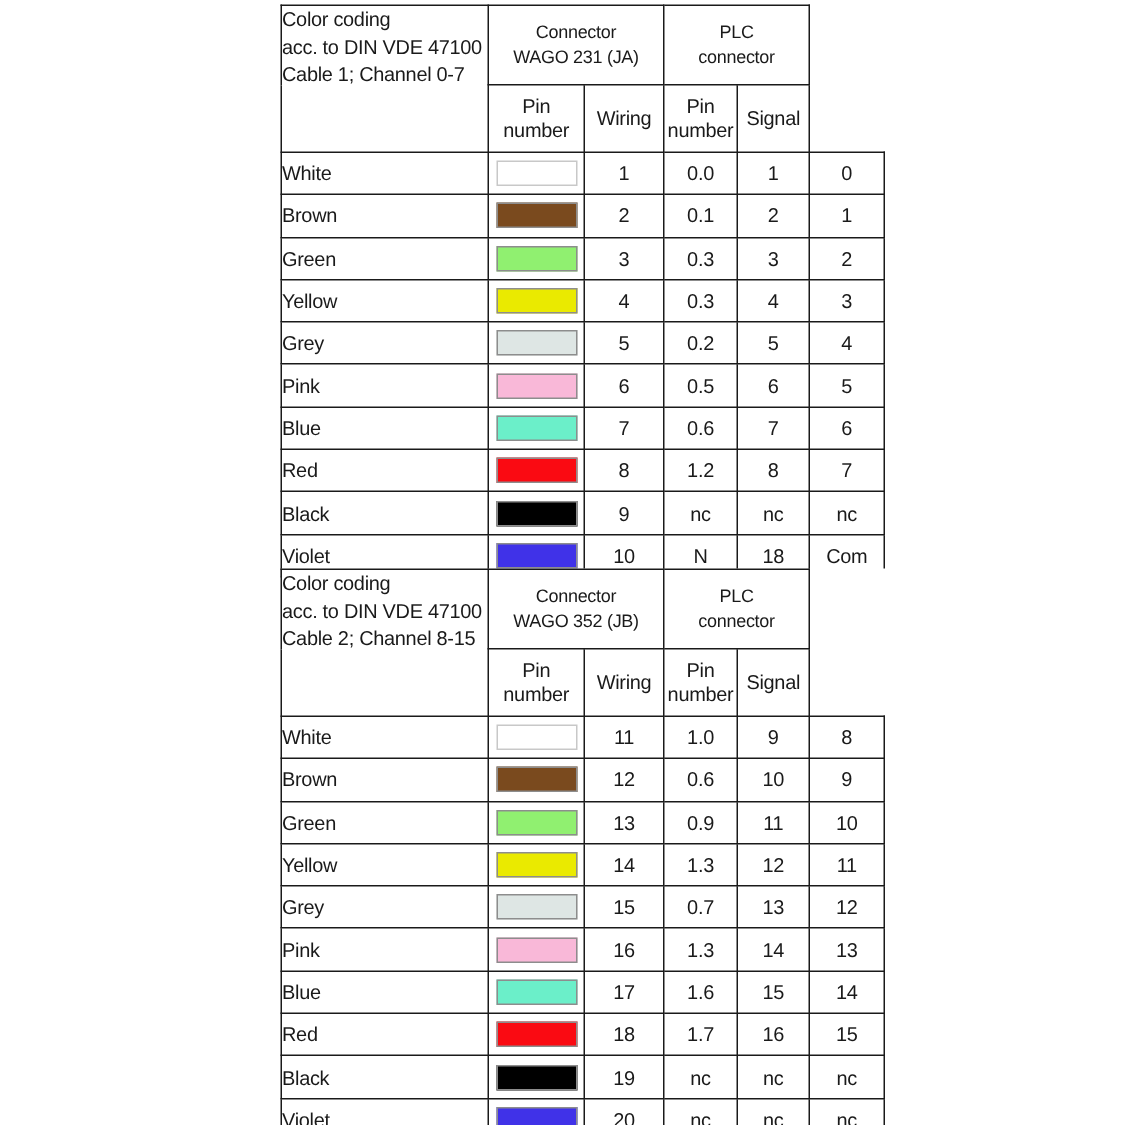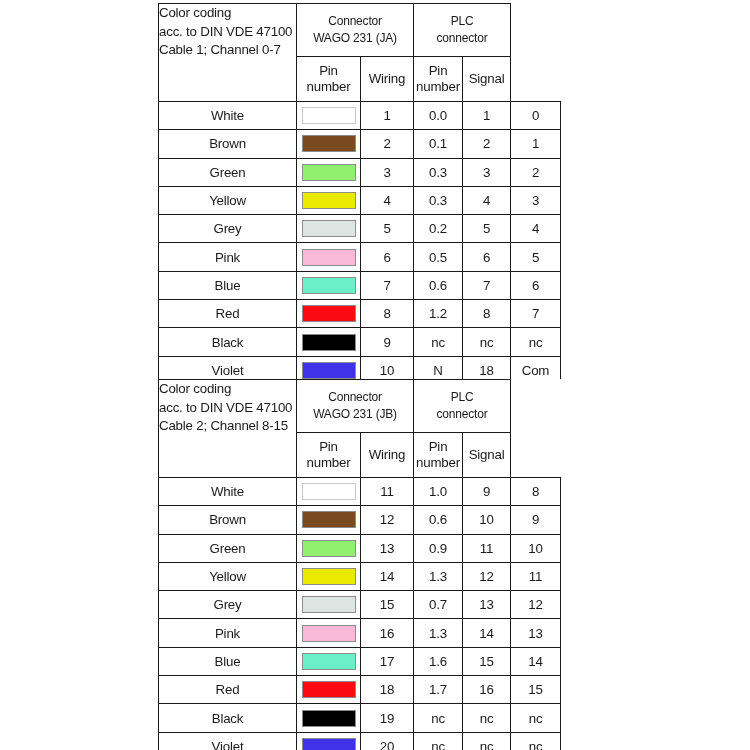--- a/index.html
+++ b/index.html
@@ -18,21 +18,21 @@
 
   .sheet {
     position: relative;
     width: 750px;
     height: 750px;
     background: #ffffff;
   }
 
   .wiring-table {
     position: absolute;
-    left: 158px;
+    left: 187px;
     width: 402px;
     border-collapse: collapse;
     table-layout: fixed;
     background: #ffffff;
   }
   #table-cable-1 { top: 3px; }
   #table-cable-2 { top: 379px; }
 
   .wiring-table td,
   .wiring-table th {
@@ -85,21 +85,21 @@
   }
   .subhead .sh-line { display: block; white-space: nowrap; }
 
   .row-cell {
     height: 27.3px;
     font-size: 13.3px;
     letter-spacing: -0.2px;
     vertical-align: middle;
   }
   .cell-name {
-    text-align: center;
+    text-align: left;
     padding-left: 8px;
     margin-top: 46px;
   }
   .cell-num {
     text-align: center;
   }
   .cell-swatch {
     padding: 0;
     text-align: center;
     vertical-align: middle;
@@ -272,21 +272,21 @@
     </colgroup>
     <tbody>
         <tr>
           <td class="desc-cell" rowspan="2">
             <span class="desc-line">Color coding</span>
             <span class="desc-line">acc. to DIN VDE 47100</span>
             <span class="desc-line">Cable 2; Channel 8-15</span>
           </td>
           <td class="grouphead" colspan="2">
             <span class="gh-line">Connector</span>
-            <span class="gh-line">WAGO 231  (JB)</span>
+            <span class="gh-line">WAGO 352  (JB)</span>
           </td>
           <td class="grouphead" colspan="2">
             <span class="gh-line">PLC</span>
             <span class="gh-line">connector</span>
           </td>
         </tr>
         <tr>
           <td class="subhead">
             <span class="sh-line">Pin</span>
             <span class="sh-line">number</span>

